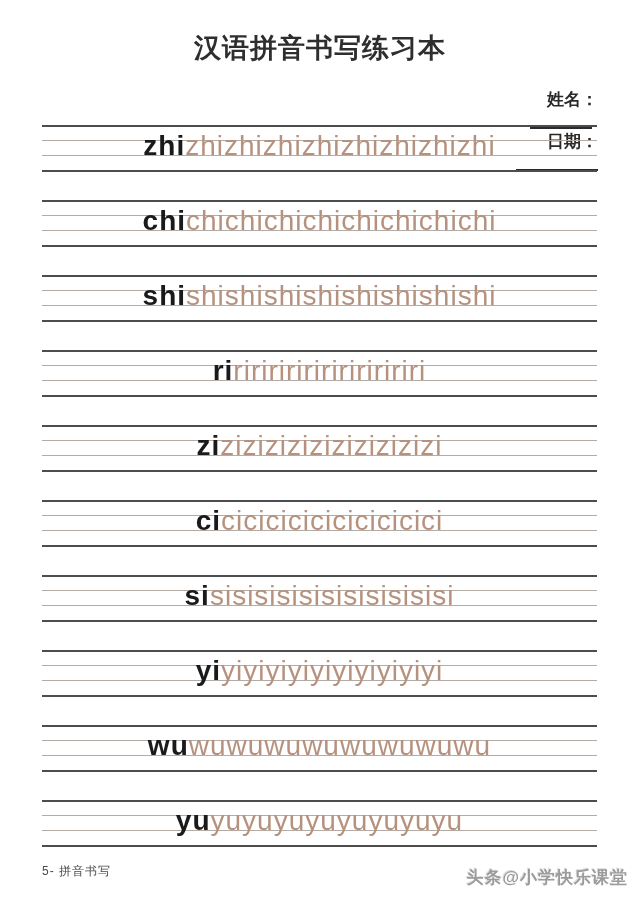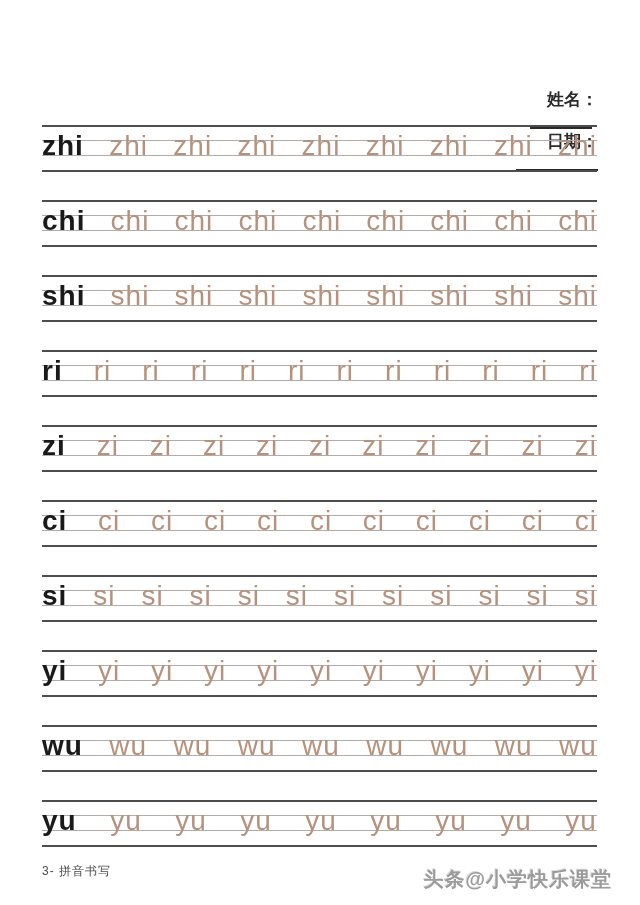--- a/index.html
+++ b/index.html
@@ -28,41 +28,42 @@
   .field-gap{width:34px;}
 
   .rows{position:absolute;top:125px;left:42px;width:555px;}
   .row{position:relative;height:45px;margin-bottom:30px;}
   .staff-line{position:absolute;left:0;right:0;height:0;}
   .staff-line.dark{border-top:2px solid var(--staff-dark,#4d4d4d);}
   .staff-line.light{border-top:1px solid var(--staff-light,#b3aca6);}
 
   .syllables{
     position:absolute;left:0;right:0;top:-2px;height:45px;
-    display:flex;justify-content:space-between;align-items:stretch;
+    display:flex;justify-content:center;align-items:stretch;
     font-size:28px;line-height:45px;letter-spacing:1px;white-space:nowrap;
   }
   .syllables .ink{color:var(--ink,#1a1a1a);font-weight:bold;}
   .syllables .trace{color:var(--trace,#b6927e);font-weight:normal;}
 
   .footer-left{
     position:absolute;left:42px;top:863px;
     font-size:12px;color:#4a4a4a;letter-spacing:1px;
   }
   .footer-watermark{
-    position:absolute;right:28px;top:866px;
-    font-size:20px;font-weight:bold;color:#9b9b9b;letter-spacing:1px;
+    position:absolute;right:12px;top:866px;
+    font-size:17px;font-weight:bold;color:#9b9b9b;letter-spacing:1px;
     text-shadow:1px 1px 0 #ffffff,2px 2px 1px rgba(255,255,255,.9),-1px -1px 0 rgba(110,110,110,.25);
   }
 </style>
 </head>
 <body>
 
 <div class="page">
 
+  <div class="title">汉语拼音书写练习本</div>
 
   <div class="fields">
     <span>姓名：</span>
       <span class="blank name"></span>
       <span class="field-gap"></span>
       <span>日期：</span>
       <span class="blank date"></span>
   </div>
 
   <div class="rows">
@@ -243,16 +244,16 @@
           <span class="trace">yu</span>
           <span class="trace">yu</span>
           <span class="trace">yu</span>
           <span class="trace">yu</span>
           <span class="trace">yu</span>
           <span class="trace">yu</span>
         </div>
       </div>
     </div>
 
-  <div class="footer-left">3- 拼音书写</div>
+  <div class="footer-left">5- 拼音书写</div>
   <div class="footer-watermark">头条@小学快乐课堂</div>
 
 </div>
 
 </body></html>

